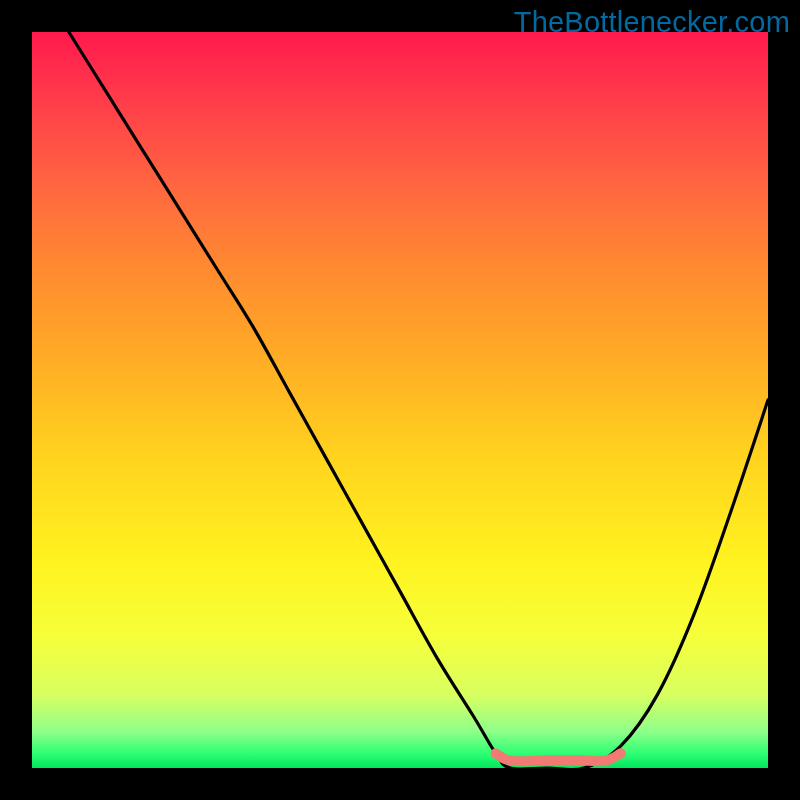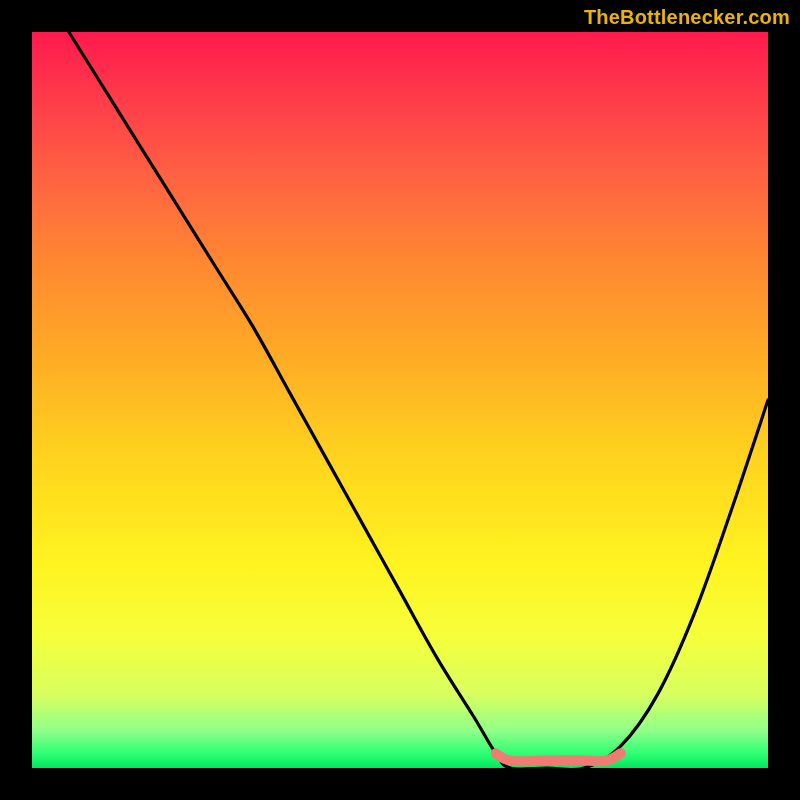--- a/index.html
+++ b/index.html
@@ -36,23 +36,23 @@
       #f6ff3a 82%,
       #d8ff60 90%,
       #8fff8a 95%,
       #2fff74 98%,
       #00e65e 100%);
   }
   .attrib {
     position: absolute;
     top: 6px;
     right: 10px;
-    color: #eab308;
-    font-size: 20px;
-    font-weight: 700;
+    color: #0369a1;
+    font-size: 29px;
+    font-weight: 400;
     letter-spacing: 0.2px;
     user-select: none;
   }
   svg.curve {
     position: absolute;
     left: 0;
     top: 0;
     width: 736px;
     height: 736px;
   }

